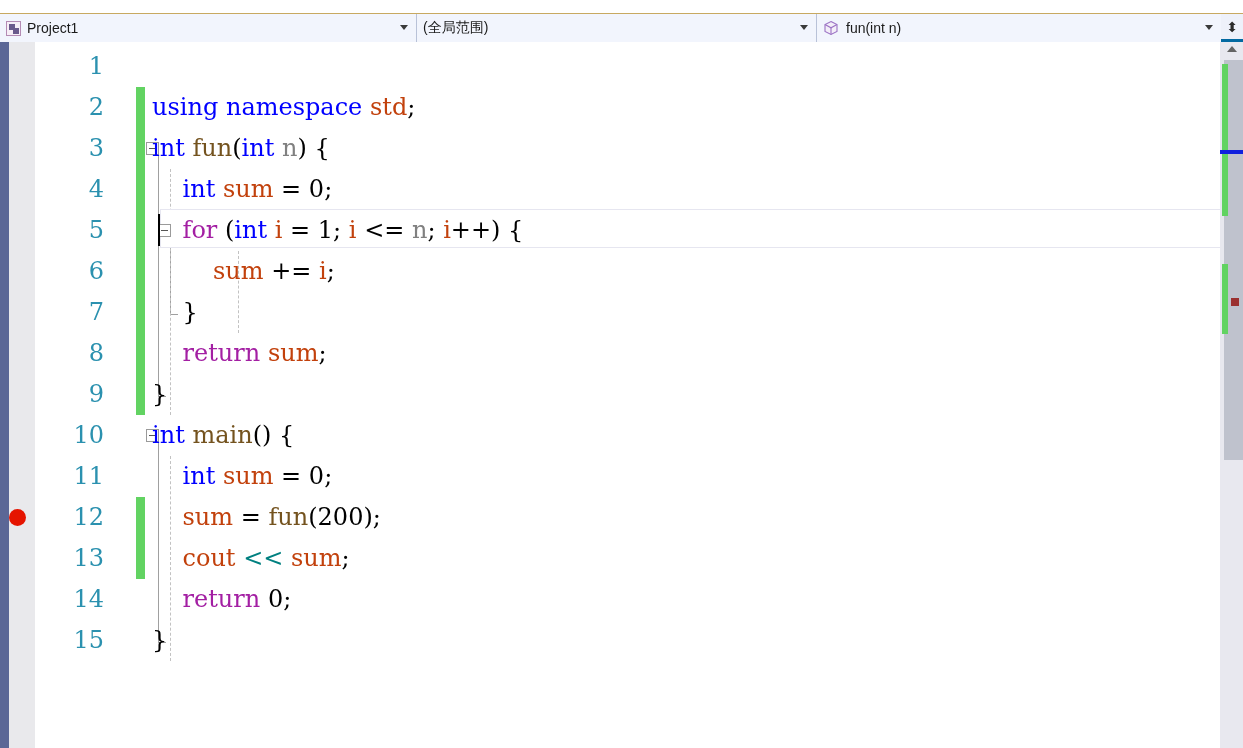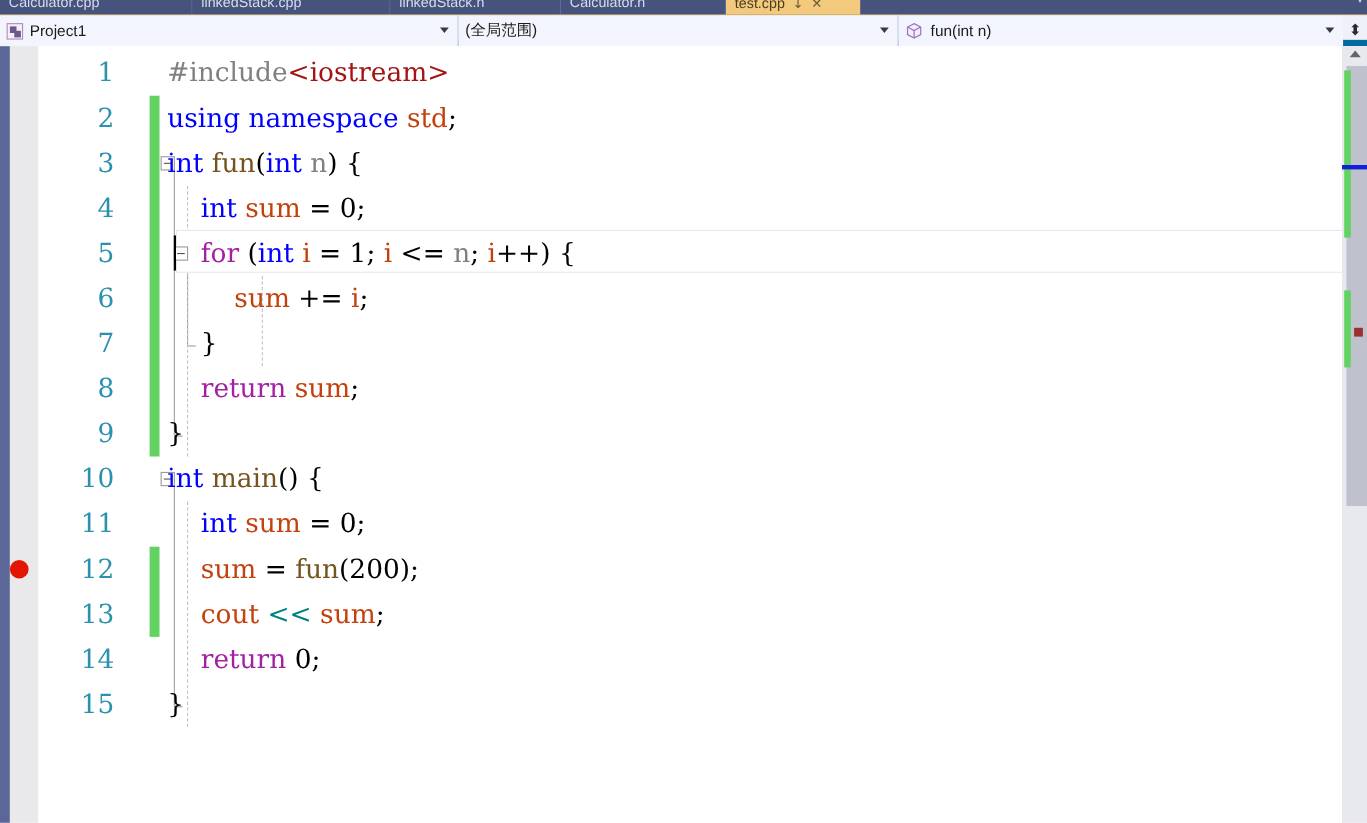--- a/index.html
+++ b/index.html
@@ -72,21 +72,21 @@
   }
 
   
   .navbar {
     position: absolute;
     left: 0; top: 14px;
     width: 1243px;
     height: 28px;
     background: #eef1fa;
     box-sizing: border-box;
-    border-bottom: 6px solid #0369a1;
+    border-bottom: 3px solid #0369a1;
     display: flex;
     align-items: stretch;
   }
   .navcombo {
     position: relative;
     height: 28px;
     box-sizing: border-box;
     background: #f2f5fd;
     border-right: 1px solid #b9c2d8;
     display: flex;
@@ -328,30 +328,20 @@
     position: absolute;
     width: 2px;
     background: #000000;
   }
 </style>
 </head>
 <body>
 
 <div id="app">
 
-  <div class="tabstrip">
-    <div id="tabs-host">
-        <div class="tab inactive" style="left: 0px; width: 175px;"><span class="tabname">Calculator.cpp</span></div>
-        <div class="tab inactive" style="left: 175px; width: 180px;"><span class="tabname">linkedStack.cpp</span></div>
-        <div class="tab inactive" style="left: 355px; width: 155px;"><span class="tabname">linkedStack.h</span></div>
-        <div class="tab inactive" style="left: 510px; width: 150px;"><span class="tabname">Calculator.h</span></div>
-        <div class="tab active" style="left: 660px; width: 122px;"><span class="tabname">test.cpp</span><span class="pin">↧</span><span class="close">✕</span></div>
-      </div>
-    <div class="tabstrip-overflow">▾</div>
-  </div>
   <div class="tabstrip-bottomline"></div>
 
   <div class="navbar">
 
     <div class="navcombo c1">
       <span class="proj-icon"></span>
       <span class="label">Project1</span>
       <span class="arrow"></span>
     </div>
 
@@ -395,21 +385,20 @@
         <div class="indentguide" style="left: 170px; top: 127px; height: 246px;"></div>
         <div class="indentguide" style="left: 238px; top: 209px; height: 82px;"></div>
         <div class="indentguide" style="left: 170px; top: 414px; height: 205px;"></div>
         <div class="curline" style="top: 167px;"></div>
         <div class="foldbox" style="top: 100px;"></div>
         <div class="foldbox" style="top: 182px; left: 158px;"></div>
         <div class="foldbox" style="top: 387px;"></div>
         <div class="caret" style="left: 158px; top: 172px; height: 32px;"></div>
         <div class="line" style="top: 4px;">
           <div class="lineno">1</div>
-          <div class="codetext"><span class="t-pre">#include</span><span class="t-str">&lt;iostream&gt;</span></div>
         </div>
         <div class="line" style="top: 45px;">
           <div class="lineno">2</div>
           <div class="codetext"><span class="t-key">using</span><span class="t-op"> </span><span class="t-key">namespace</span><span class="t-op"> </span><span class="t-local">std</span><span class="t-op">;</span></div>
         </div>
         <div class="line" style="top: 86px;">
           <div class="lineno">3</div>
           <div class="codetext"><span class="t-key">int</span><span class="t-op"> </span><span class="t-fn">fun</span><span class="t-op">(</span><span class="t-key">int</span><span class="t-op"> </span><span class="t-param">n</span><span class="t-op">) {</span></div>
         </div>
         <div class="line" style="top: 127px;">

